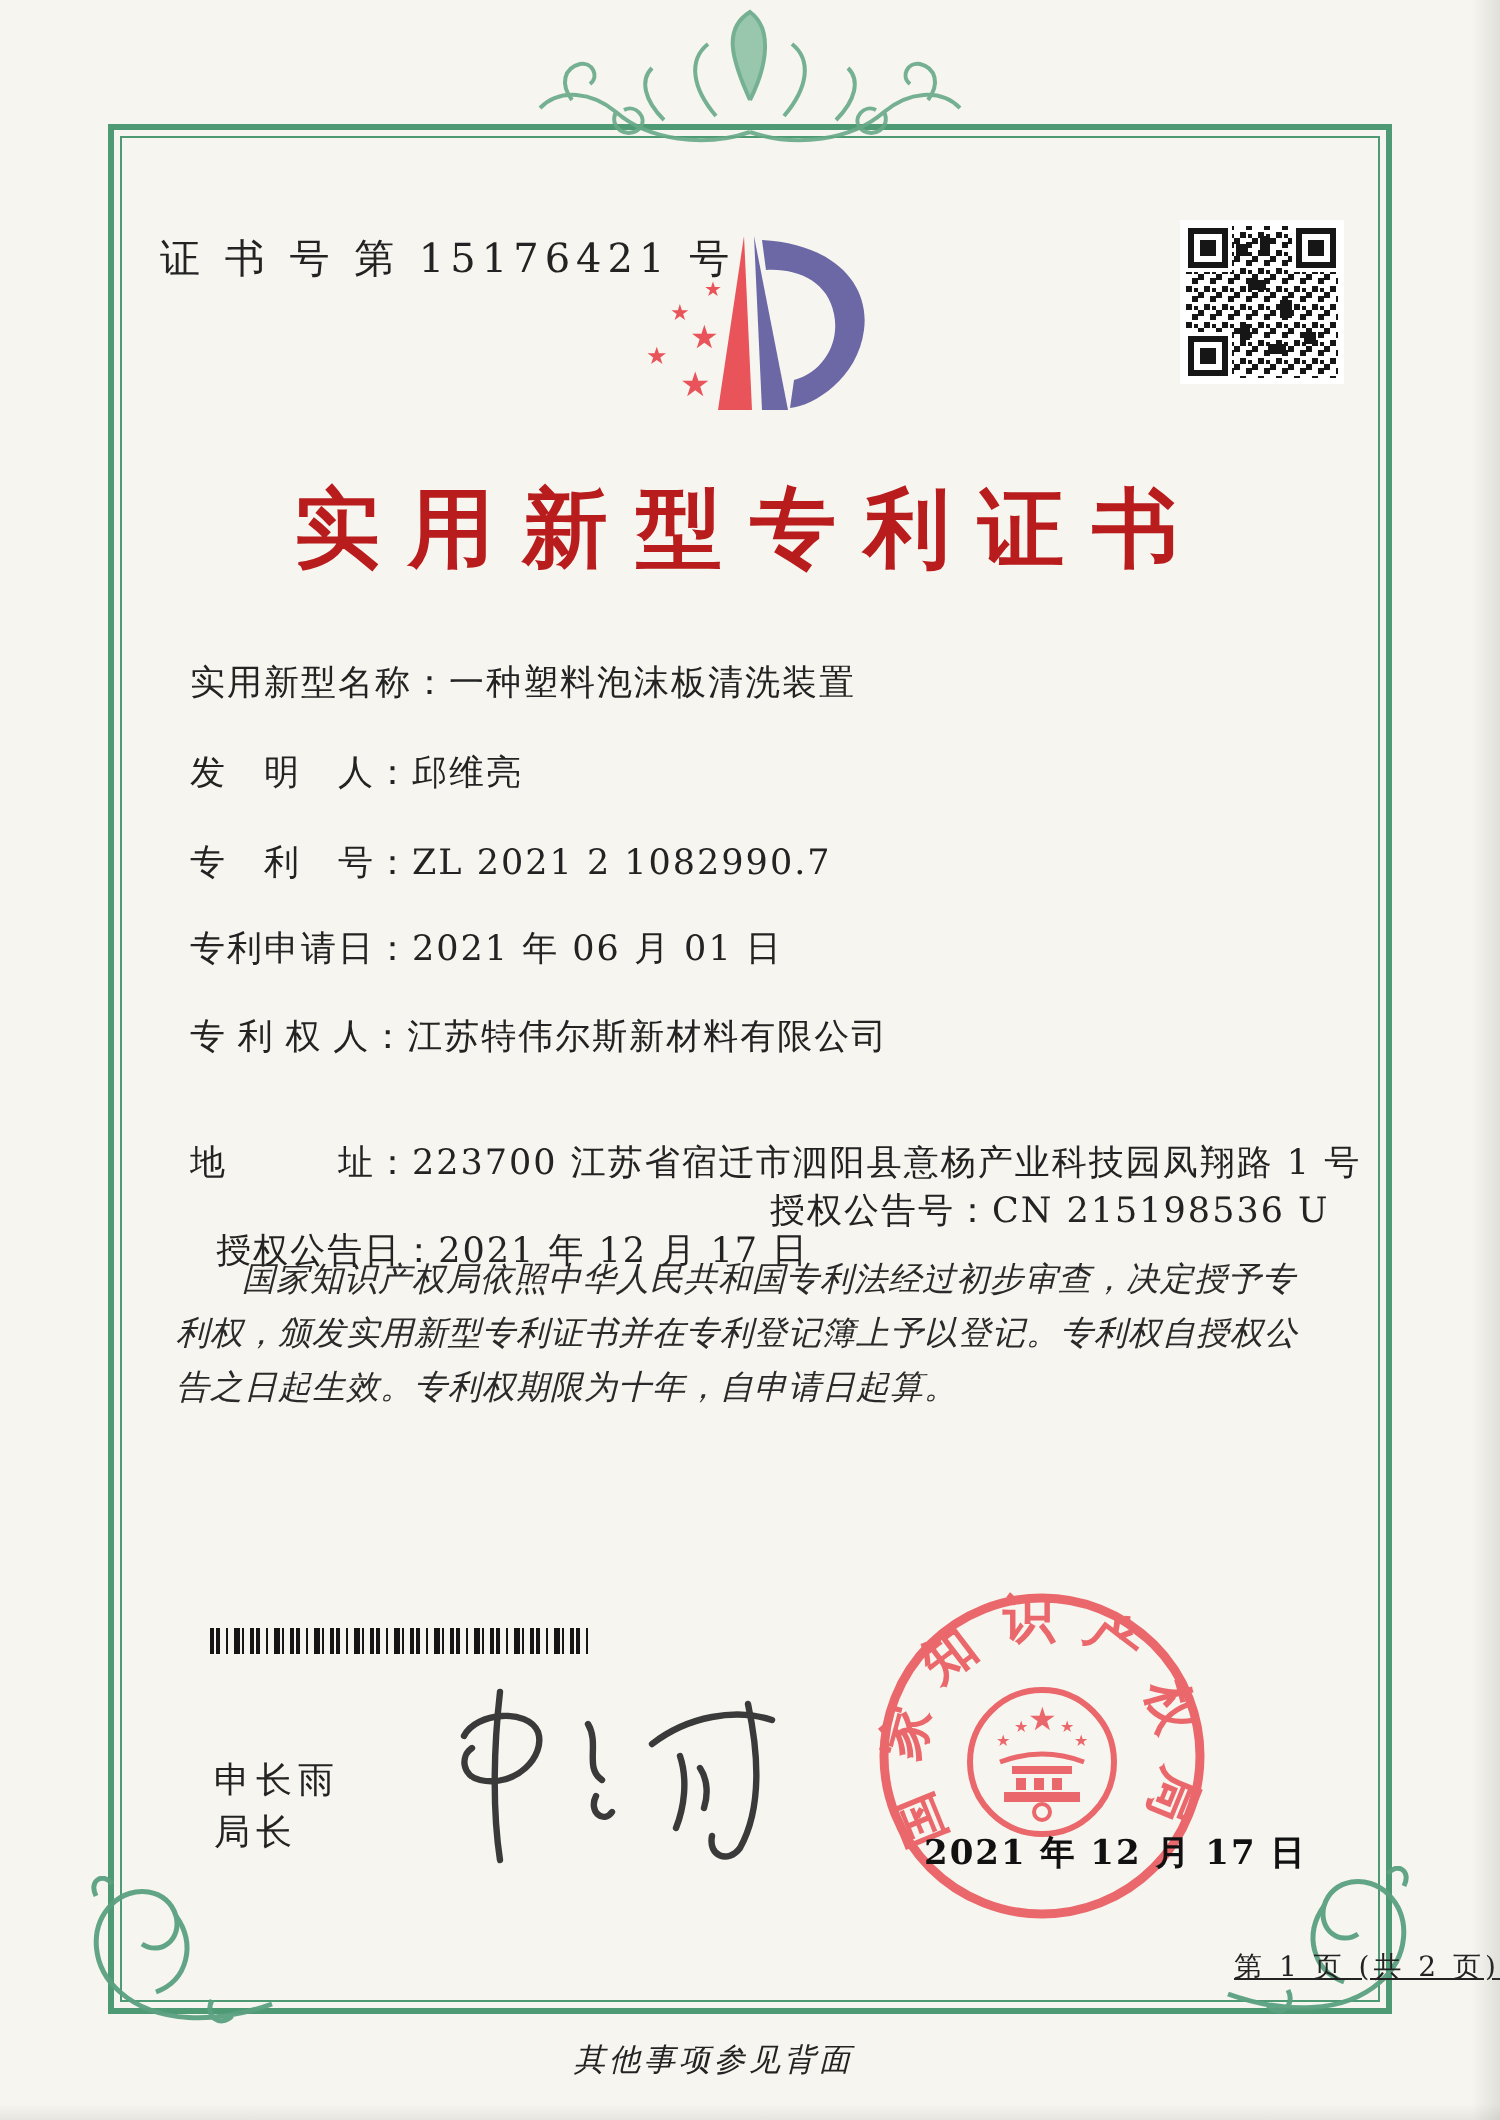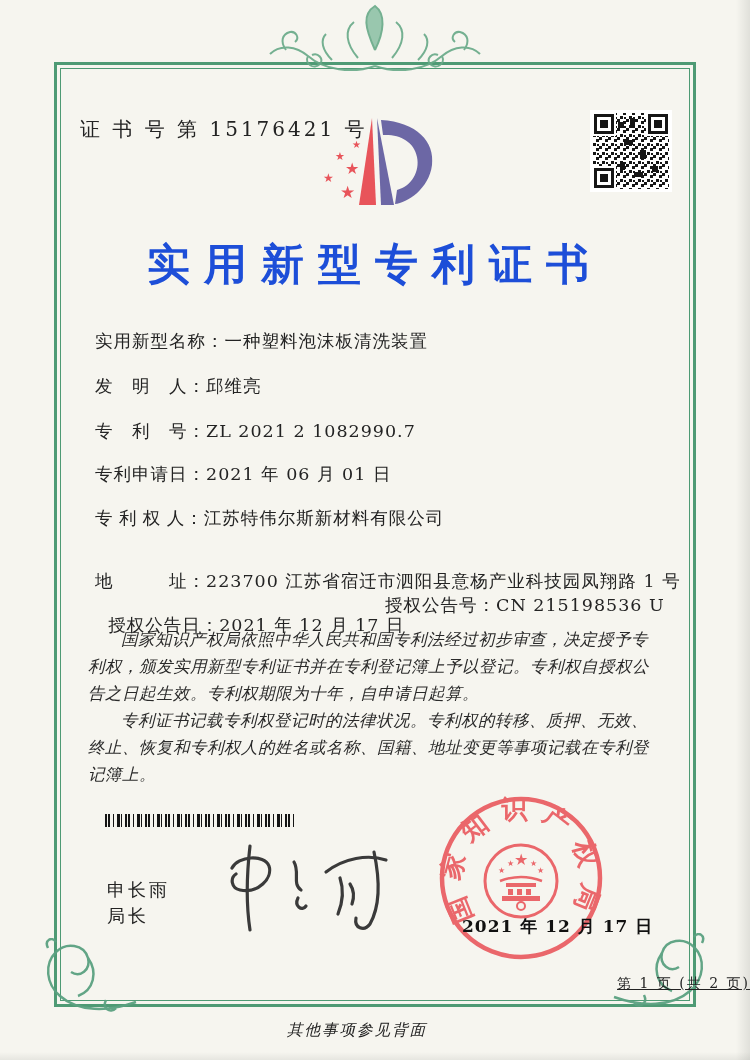--- a/index.html
+++ b/index.html
@@ -12,21 +12,21 @@
   .abs{position:absolute;}
   
   .frame{position:absolute;left:54px;top:62px;width:636px;height:939px;
     border:3px solid #4e9a74;}
   .frame-inner{position:absolute;inset:3px;border:1px solid #4e9a74;}
   
   .cert-no{left:80px;top:116px;font-size:20px;letter-spacing:3px;}
   .logo{left:295px;top:108px;width:160px;height:122px;}
   .qr{left:590px;top:110px;width:82px;height:82px;}
   .title{left:0;right:0;top:236px;text-align:center;font-size:43px;
-    font-weight:600;letter-spacing:14px;color:#1d4ed8;}
+    font-weight:600;letter-spacing:14px;color:#b91c1c;}
   
   .frow{position:absolute;left:95px;font-size:17.5px;letter-spacing:1px;white-space:pre;}
   .f0{top:329px}.f1{top:374px}.f2{top:419px}.f3{top:462px}
   .f4{top:506px}.f5{top:569px}.f6{top:593px}
   .fpair2{position:absolute;left:290px;top:0;}
   
   .bodytext{left:88px;top:626px;width:576px;font-size:16.5px;line-height:27px;
     font-style:italic;letter-spacing:.5px;color:#2a2a2a;}
   .bodytext p{margin:0;text-indent:2em;}
   
@@ -154,21 +154,20 @@
 <div class="frow f3"><span>专利申请日</span><span>：</span><span>2021 年 06 月 01 日</span></div>
 <div class="frow f4"><span>专 利 权 人</span><span>：</span><span>江苏特伟尔斯新材料有限公司</span></div>
 <div class="frow f5"><span>地　　　址</span><span>：</span><span>223700 江苏省宿迁市泗阳县意杨产业科技园凤翔路 1 号</span></div>
 <div class="frow f6">
   <span>授权公告日</span><span>：</span><span>2021 年 12 月 17 日</span>
   <span class="fpair2"><span>授权公告号</span><span>：</span><span>CN 215198536 U</span></span>
 </div>
 
 <div class="abs bodytext">
   <p>国家知识产权局依照中华人民共和国专利法经过初步审查，决定授予专利权，颁发实用新型专利证书并在专利登记簿上予以登记。专利权自授权公告之日起生效。专利权期限为十年，自申请日起算。</p>
-  <p>专利证书记载专利权登记时的法律状况。专利权的转移、质押、无效、终止、恢复和专利权人的姓名或名称、国籍、地址变更等事项记载在专利登记簿上。</p>
 </div>
 
 <div class="abs barcode"></div>
 
 <div class="abs issuer-role">局长</div>
 <div class="abs issuer-name">申长雨</div>
 
 <svg class="abs signature" viewBox="0 0 210 105">
   <g stroke="#3a3a3a" stroke-width="3.2" fill="none" stroke-linecap="round">
     <path d="M52,14 C49,40 48,72 52,98"></path>

